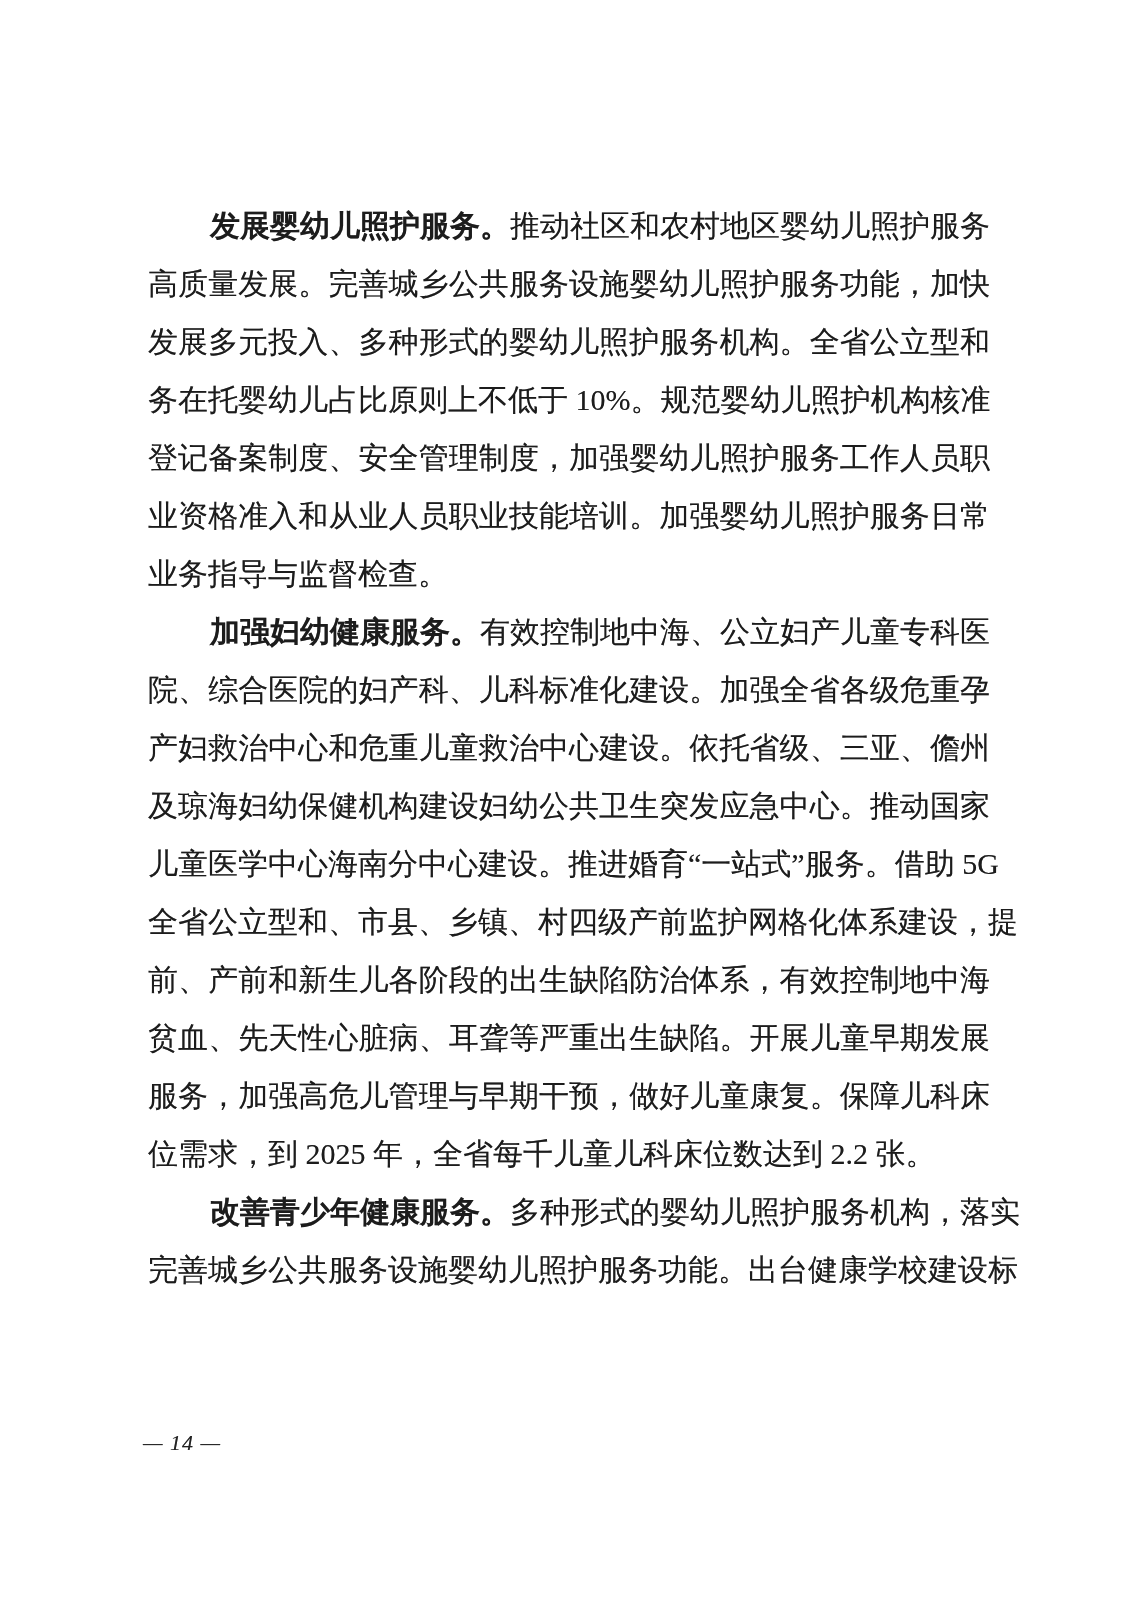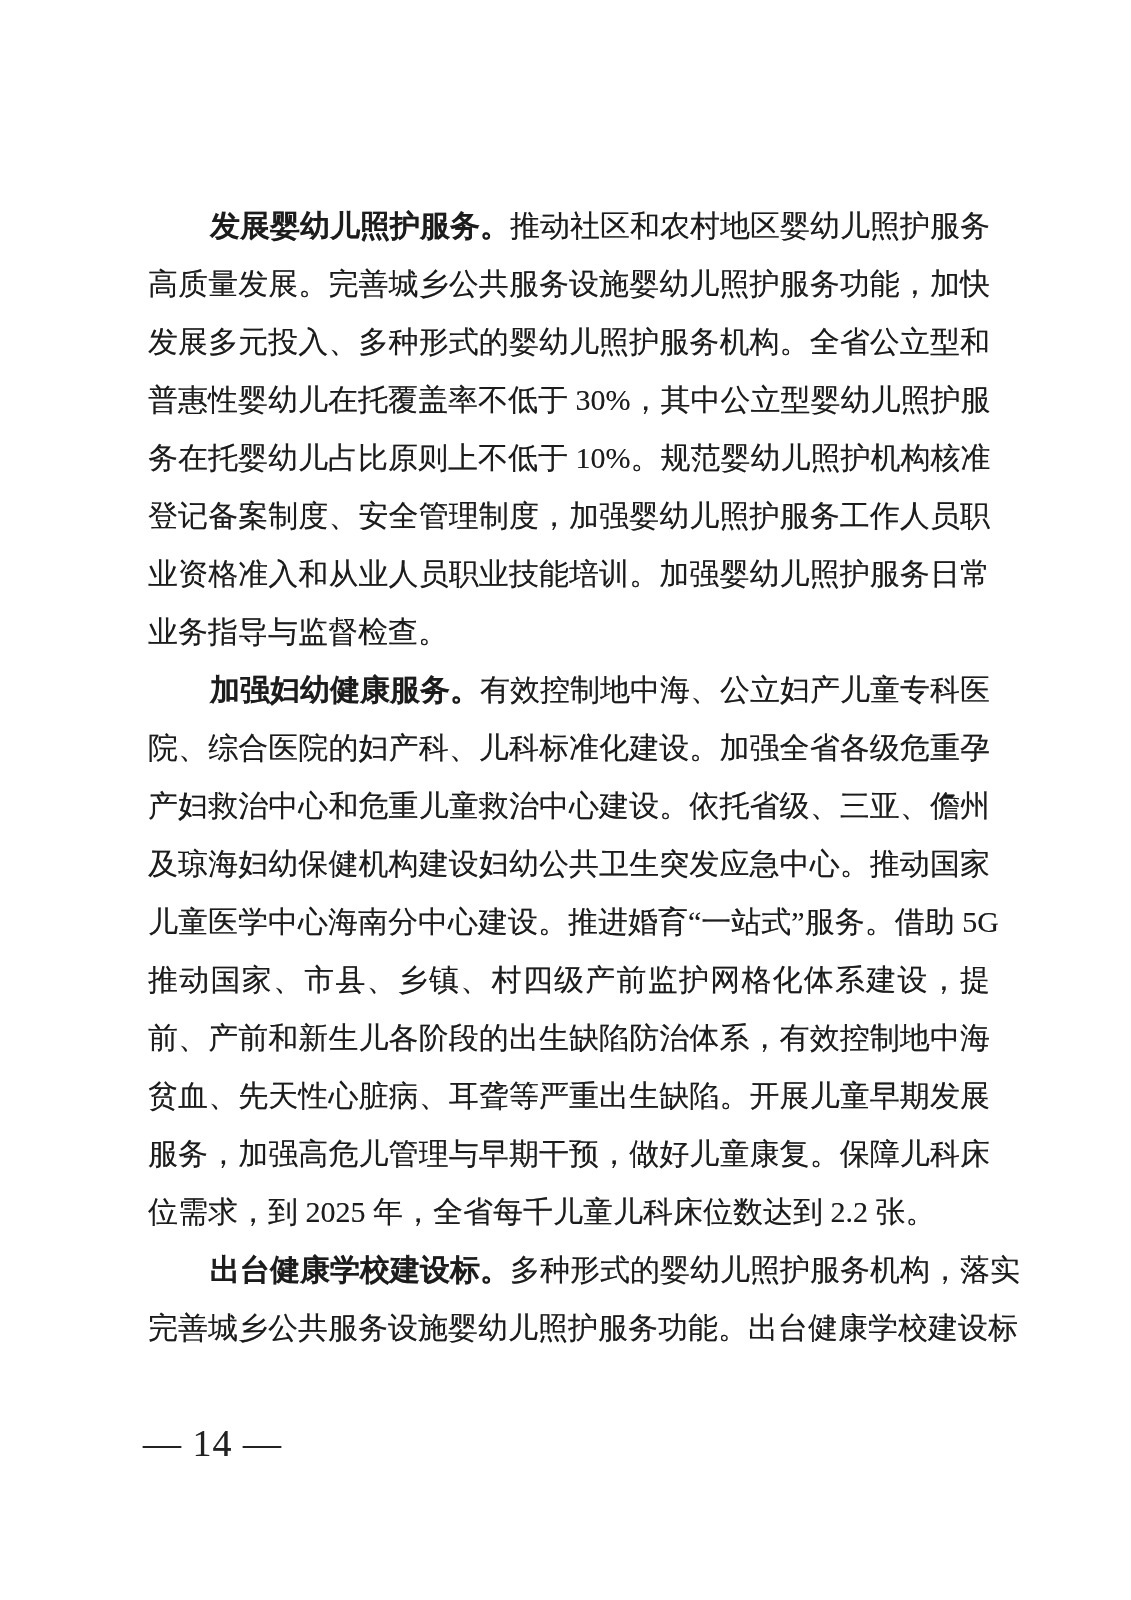--- a/index.html
+++ b/index.html
@@ -48,59 +48,59 @@
   }
   .lead {
     font-weight: bold;
   }
   .page-number {
     position: absolute;
     left: 143px;
     top: 1426px;
     height: 34px;
     line-height: 34px;
-    font-size: 38px;
+    font-size: 22px;
     letter-spacing: 1px;
     color: #222222;
     text-shadow: 0 0 0.5px rgba(40,40,40,0.5);
+    font-style: italic;
   }
 </style>
 </head>
 <body>
 
 <div class="page">
 
   <div class="text-block">
 
     <div class="para">
       <div class="line first just"><span class="lead">发展婴幼儿照护服务。</span><span>推动社区和农村地区婴幼儿照护服务</span></div>
       <div class="line just">高质量发展。完善城乡公共服务设施婴幼儿照护服务功能，加快</div>
       <div class="line just">发展多元投入、多种形式的婴幼儿照护服务机构。全省公立型和</div>
-      <div class="line just">普惠性婴幼儿在托覆盖率不低于 30%，其中公立型婴幼儿照护服</div>
       <div class="line just">务在托婴幼儿占比原则上不低于 10%。规范婴幼儿照护机构核准</div>
       <div class="line just">登记备案制度、安全管理制度，加强婴幼儿照护服务工作人员职</div>
       <div class="line just">业资格准入和从业人员职业技能培训。加强婴幼儿照护服务日常</div>
       <div class="line">业务指导与监督检查。</div>
     </div>
 
     <div class="para">
       <div class="line first just"><span class="lead">加强妇幼健康服务。</span><span>有效控制地中海、公立妇产儿童专科医</span></div>
       <div class="line just">院、综合医院的妇产科、儿科标准化建设。加强全省各级危重孕</div>
       <div class="line just">产妇救治中心和危重儿童救治中心建设。依托省级、三亚、儋州</div>
       <div class="line just">及琼海妇幼保健机构建设妇幼公共卫生突发应急中心。推动国家</div>
       <div class="line just">儿童医学中心海南分中心建设。推进婚育“一站式”服务。借助 5G</div>
-      <div class="line just">推动国家、市县、乡镇、村四级产前监护网格化体系建设，提</div>
+      <div class="line just">全省公立型和、市县、乡镇、村四级产前监护网格化体系建设，提</div>
       <div class="line just">前、产前和新生儿各阶段的出生缺陷防治体系，有效控制地中海</div>
       <div class="line just">贫血、先天性心脏病、耳聋等严重出生缺陷。开展儿童早期发展</div>
       <div class="line just">服务，加强高危儿管理与早期干预，做好儿童康复。保障儿科床</div>
       <div class="line">位需求，到 2025 年，全省每千儿童儿科床位数达到 2.2 张。</div>
     </div>
 
     <div class="para">
-      <div class="line first just"><span class="lead">出台健康学校建设标。</span><span>多种形式的婴幼儿照护服务机构，落实</span></div>
+      <div class="line first just"><span class="lead">改善青少年健康服务。</span><span>多种形式的婴幼儿照护服务机构，落实</span></div>
       <div class="line just">完善城乡公共服务设施婴幼儿照护服务功能。出台健康学校建设标</div>
     </div>
 
   </div>
 
   <div class="page-number">— 14 —</div>
 
 </div>
 
 </body></html>

